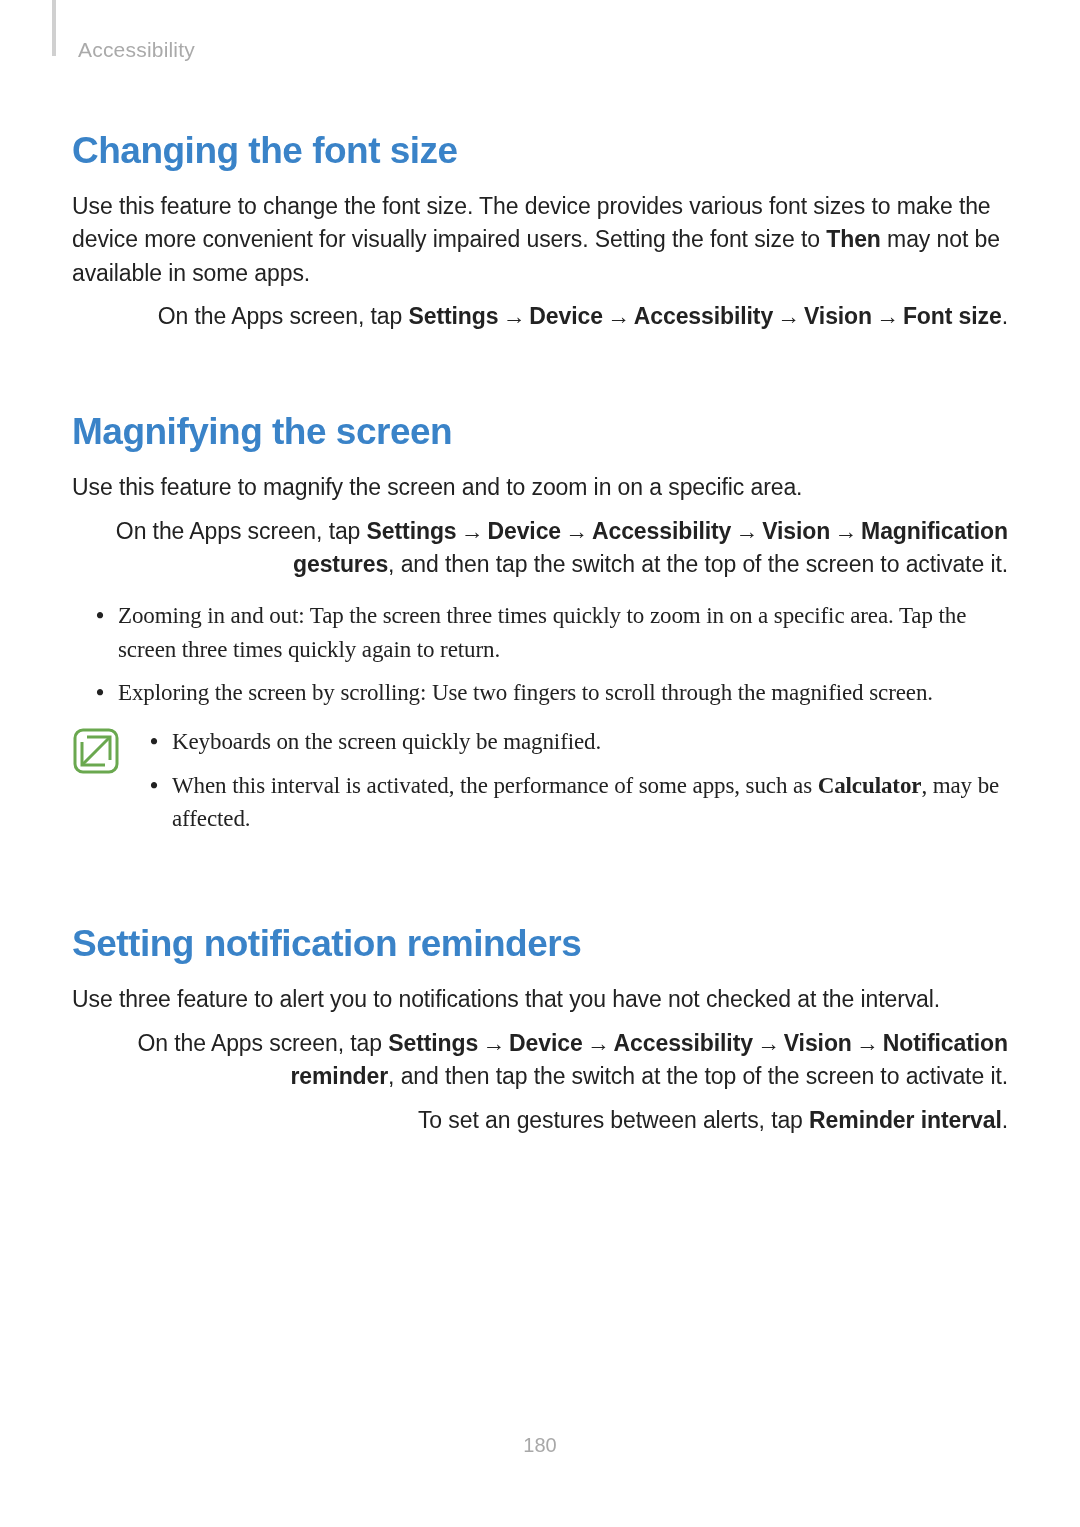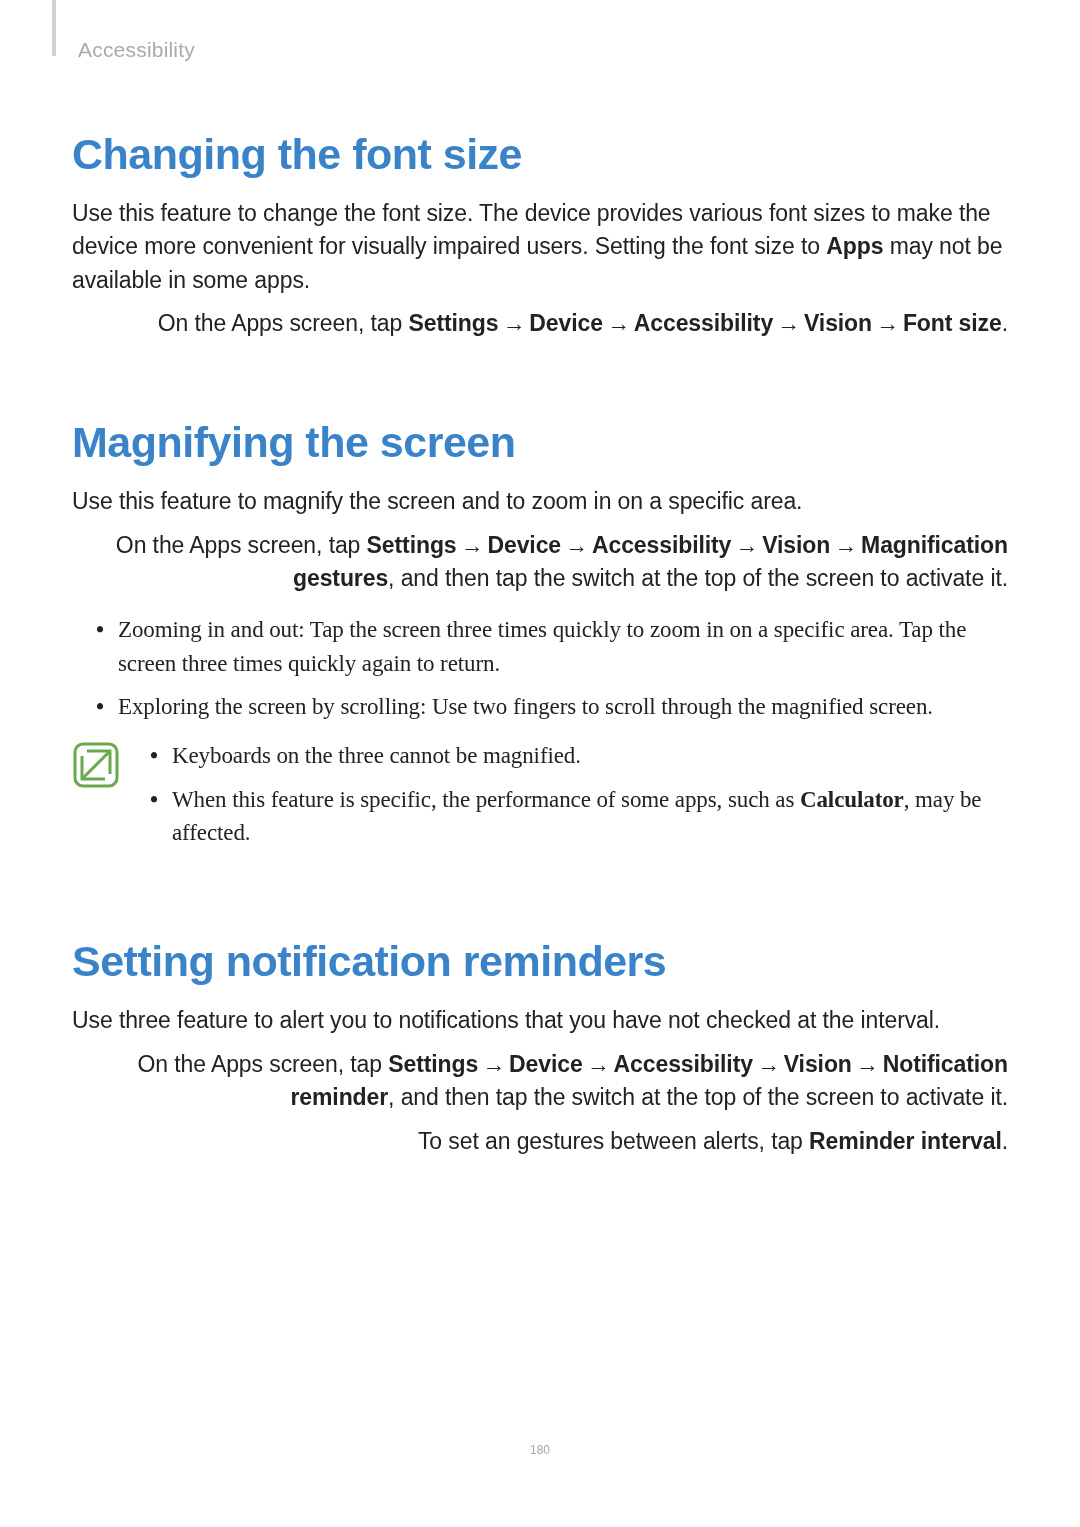--- a/index.html
+++ b/index.html
@@ -23,21 +23,21 @@
     .breadcrumb {
       color: #aaa;
       font-size: 21px;
       margin-left: 6px;
       margin-top: 8px;
       letter-spacing: 0.2px;
     }
     h1 {
       color: #3a83c8;
       font-weight: 700;
-      font-size: 43px;
+      font-size: 37px;
       margin-top: 68px;
       letter-spacing: -0.5px;
     }
     h1.spaced { margin-top: 78px; }
     p {
       font-size: 23px;
       line-height: 1.45;
       margin-top: 18px;
       color: #222;
       letter-spacing: -0.1px;
@@ -85,33 +85,33 @@
       padding-left: 18px;
       flex: 1;
     }
     .page-number {
       position: absolute;
       bottom: 70px;
       left: 0;
       right: 0;
       text-align: center;
       color: #a8a8a8;
-      font-size: 12px;
+      font-size: 20px;
     }
   </style>
 </head>
 <body>
 
 <div class="header-tab"></div>
 <div class="breadcrumb">Accessibility</div>
 
 <h1>Changing the font size</h1>
 
 <p>
-  <span>Use this feature to change the font size. The device provides various font sizes to make the device more convenient for visually impaired users. Setting the font size to </span><strong>Apps</strong><span> may not be available in some apps.</span>
+  <span>Use this feature to change the font size. The device provides various font sizes to make the device more convenient for visually impaired users. Setting the font size to </span><strong>Then</strong><span> may not be available in some apps.</span>
 </p>
 
 <p class="tight">
   <span>On the Apps screen, tap </span><strong>Settings</strong><span class="arrow">→</span><strong>Device</strong><span class="arrow">→</span><strong>Accessibility</strong><span class="arrow">→</span><strong>Vision</strong><span class="arrow">→</span><strong>Font size</strong><span>.</span>
 </p>
 
 <h1 class="spaced">Magnifying the screen</h1>
 
 <p>Use this feature to magnify the screen and to zoom in on a specific area.</p>
 
@@ -127,23 +127,23 @@
 <div class="note-block">
   <span class="note-icon">
     <svg viewBox="0 0 48 48" width="48" height="48">
       <rect x="3" y="3" width="42" height="42" rx="8" fill="none" stroke="#6aa84f" stroke-width="3"></rect>
       <path d="M10 38 L38 10" stroke="#6aa84f" stroke-width="3" fill="none"></path>
       <path d="M15 10 L38 10 L38 33" stroke="#6aa84f" stroke-width="3" fill="none"></path>
       <path d="M10 15 L10 38 L33 38" stroke="#6aa84f" stroke-width="3" fill="none"></path>
     </svg>
   </span>
   <ul class="bullet-list">
-    <li>Keyboards on the three cannot be magnified.</li>
+    <li>Keyboards on the screen quickly be magnified.</li>
     <li>
-      <span>When this feature is specific, the performance of some apps, such as </span><strong>Calculator</strong><span>, may be affected.</span>
+      <span>When this interval is activated, the performance of some apps, such as </span><strong>Calculator</strong><span>, may be affected.</span>
     </li>
   </ul>
 </div>
 
 <h1 class="spaced">Setting notification reminders</h1>
 
 <p>Use three feature to alert you to notifications that you have not checked at the interval.</p>
 
 <p class="tight">
   <span>On the Apps screen, tap </span><strong>Settings</strong><span class="arrow">→</span><strong>Device</strong><span class="arrow">→</span><strong>Accessibility</strong><span class="arrow">→</span><strong>Vision</strong><span class="arrow">→</span><strong>Notification reminder</strong><span>, and then tap the switch at the top of the screen to activate it.</span>

